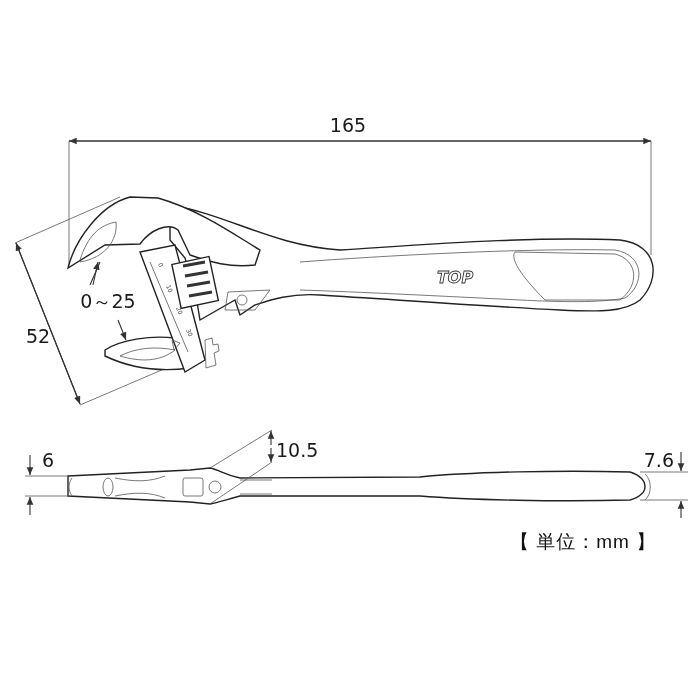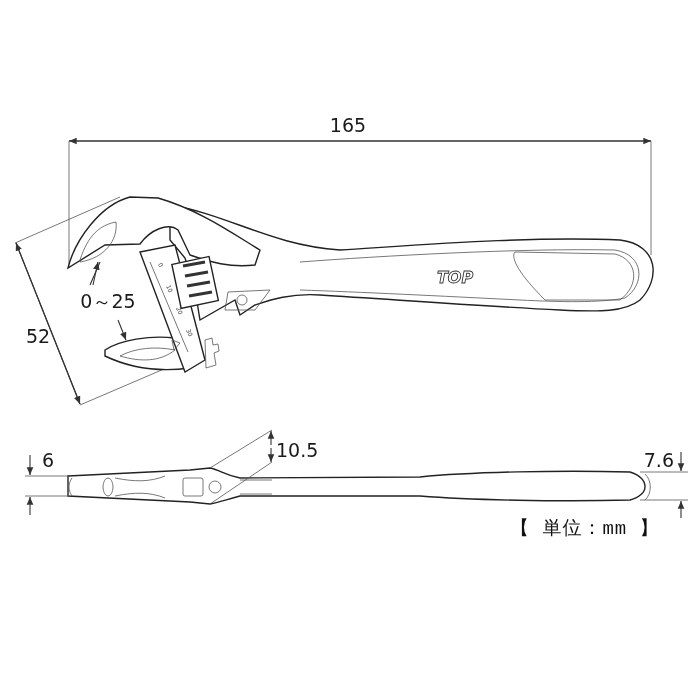--- a/index.html
+++ b/index.html
@@ -1,19 +1,19 @@
 <!DOCTYPE html>
 <html><head>
 <meta charset="utf-8">
 <style>
   html, body { margin: 0; padding: 0; background: #ffffff; }
   body { width: 700px; height: 700px; position: relative; overflow: hidden; font-family: "DejaVu Sans", sans-serif; }
   #drawing { position: absolute; left: 0; top: 0; width: 700px; height: 700px; }
   .dim-text { font-family: "DejaVu Sans", sans-serif; fill: #1a1a1a; }
-  .unit-label { position: absolute; left: 510px; top: 515px; font-size: 19px; color: #111; font-family: Liberation Mono, monospace; letter-spacing: 1px; white-space: nowrap; }
+  .unit-label { position: absolute; left: 510px; top: 529px; font-size: 19px; color: #111; font-family: Liberation Sans, sans-serif; letter-spacing: 1px; white-space: nowrap; }
   .line { stroke: #333; fill: none; stroke-width: 1.1; }
   .thin { stroke: #555; fill: none; stroke-width: 0.8; }
   .body { stroke: #222; fill: #fff; stroke-width: 1.4; }
 </style>
 </head>
 <body>
 
 <svg id="drawing" viewBox="0 0 700 700" xmlns="http://www.w3.org/2000/svg">
   <defs>
     <marker id="arr" markerWidth="8" markerHeight="8" refX="7" refY="4" orient="auto">

